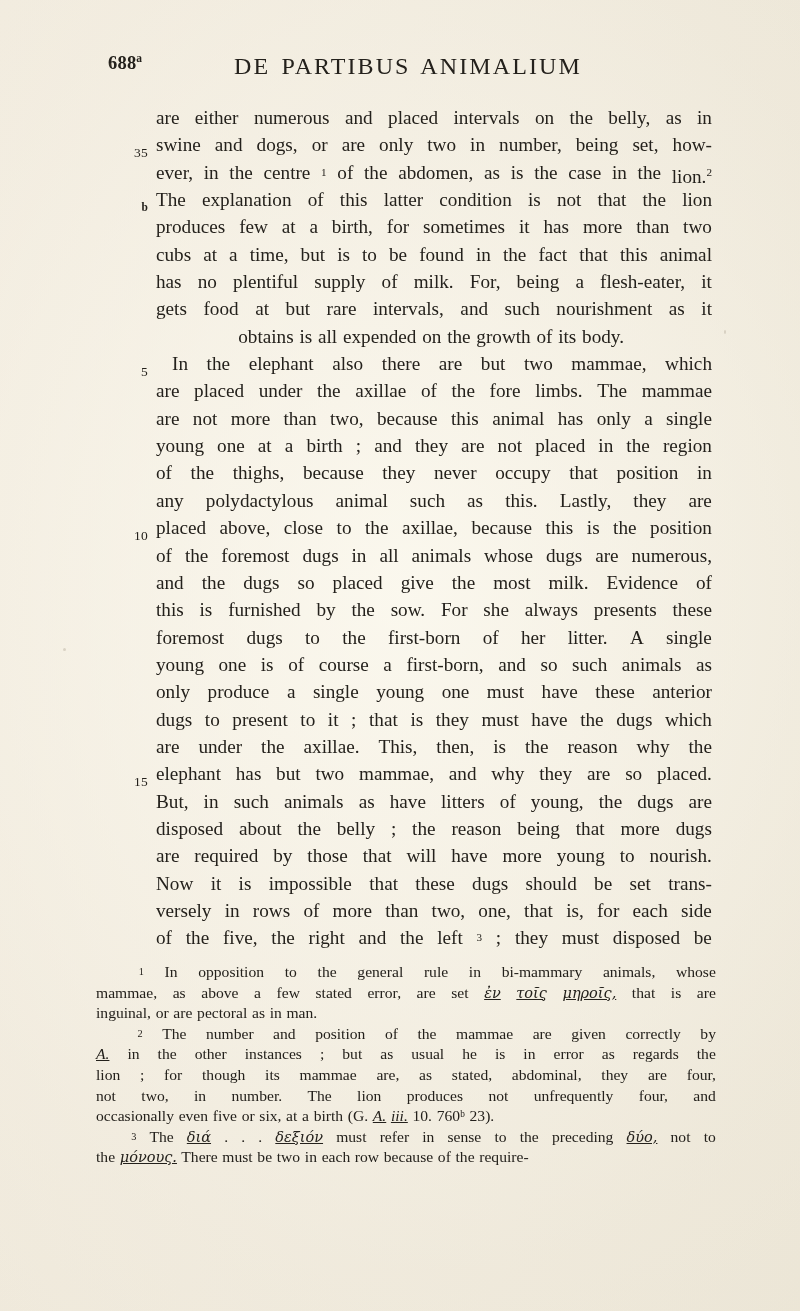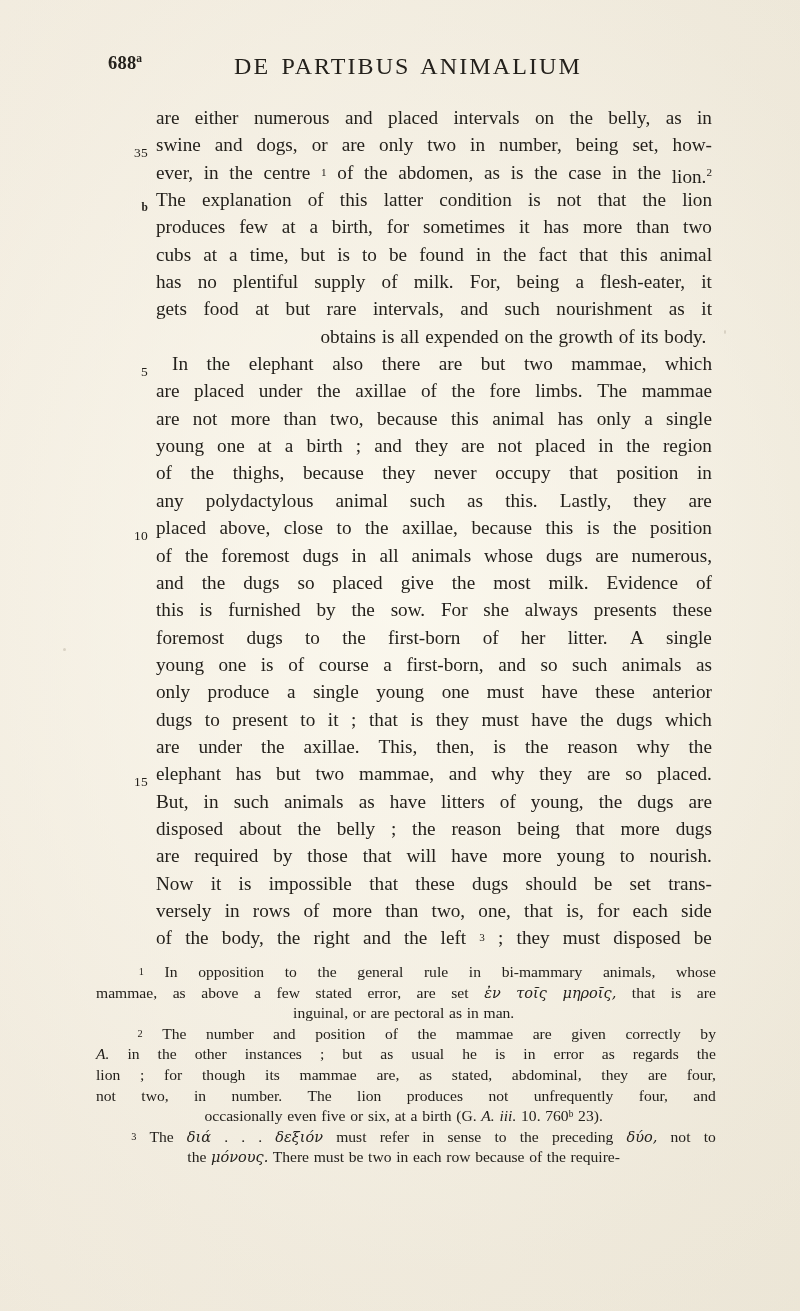--- a/index.html
+++ b/index.html
@@ -105,52 +105,52 @@
   .txt sup {
     font-size: 0.58em;
     vertical-align: super;
   }
   
   .j {
     display: flex;
     justify-content: space-between;
     width: 556px;
   }
-  .j.left { justify-content: flex-end; }
+  .j.left { justify-content: center; }
   .j.left > span { margin-right: 0.30em; }
 
   
   .footnotes {
     position: absolute;
     top: 962px;
     left: 96px;
     width: 620px;
     font-size: 15.6px;
     line-height: 20.6px;
   }
   .fn {
     margin: 0;
     white-space: nowrap;
   }
   .fn .fj {
     display: flex;
     justify-content: space-between;
     width: 620px;
   }
-  .fn .fj.left { justify-content: center; }
+  .fn .fj.left { justify-content: flex-start; }
   .fn .fj.left > span { margin-right: 0.30em; }
   .fnum {
     font-size: 0.66em;
     vertical-align: super;
   }
   .gk {
     font-family: "DejaVu Serif", serif;
     font-size: 0.93em;
   }
-  .ital { font-style: italic; }
+  .ital { font-style: italic; text-decoration: underline; }
   .fn-indent { display: inline-block; width: 22px; }
 
   
   .speck {
     position: absolute;
     background: rgba(120,105,80,0.22);
     border-radius: 50%;
   }
 </style>
 </head>
@@ -693,21 +693,21 @@
             <span>each</span>
             <span>side</span>
           </span>
         </span>
       </div>
       <div class="tline">
         <span class="txt">
           <span class="j">
             <span>of</span>
             <span>the</span>
-            <span>body,</span>
+            <span>five,</span>
             <span>the</span>
             <span>right</span>
             <span>and</span>
             <span>the</span>
             <span>left</span>
             <span><sup>3</sup></span>
             <span>;</span>
             <span>they</span>
             <span>must</span>
             <span>disposed</span>

